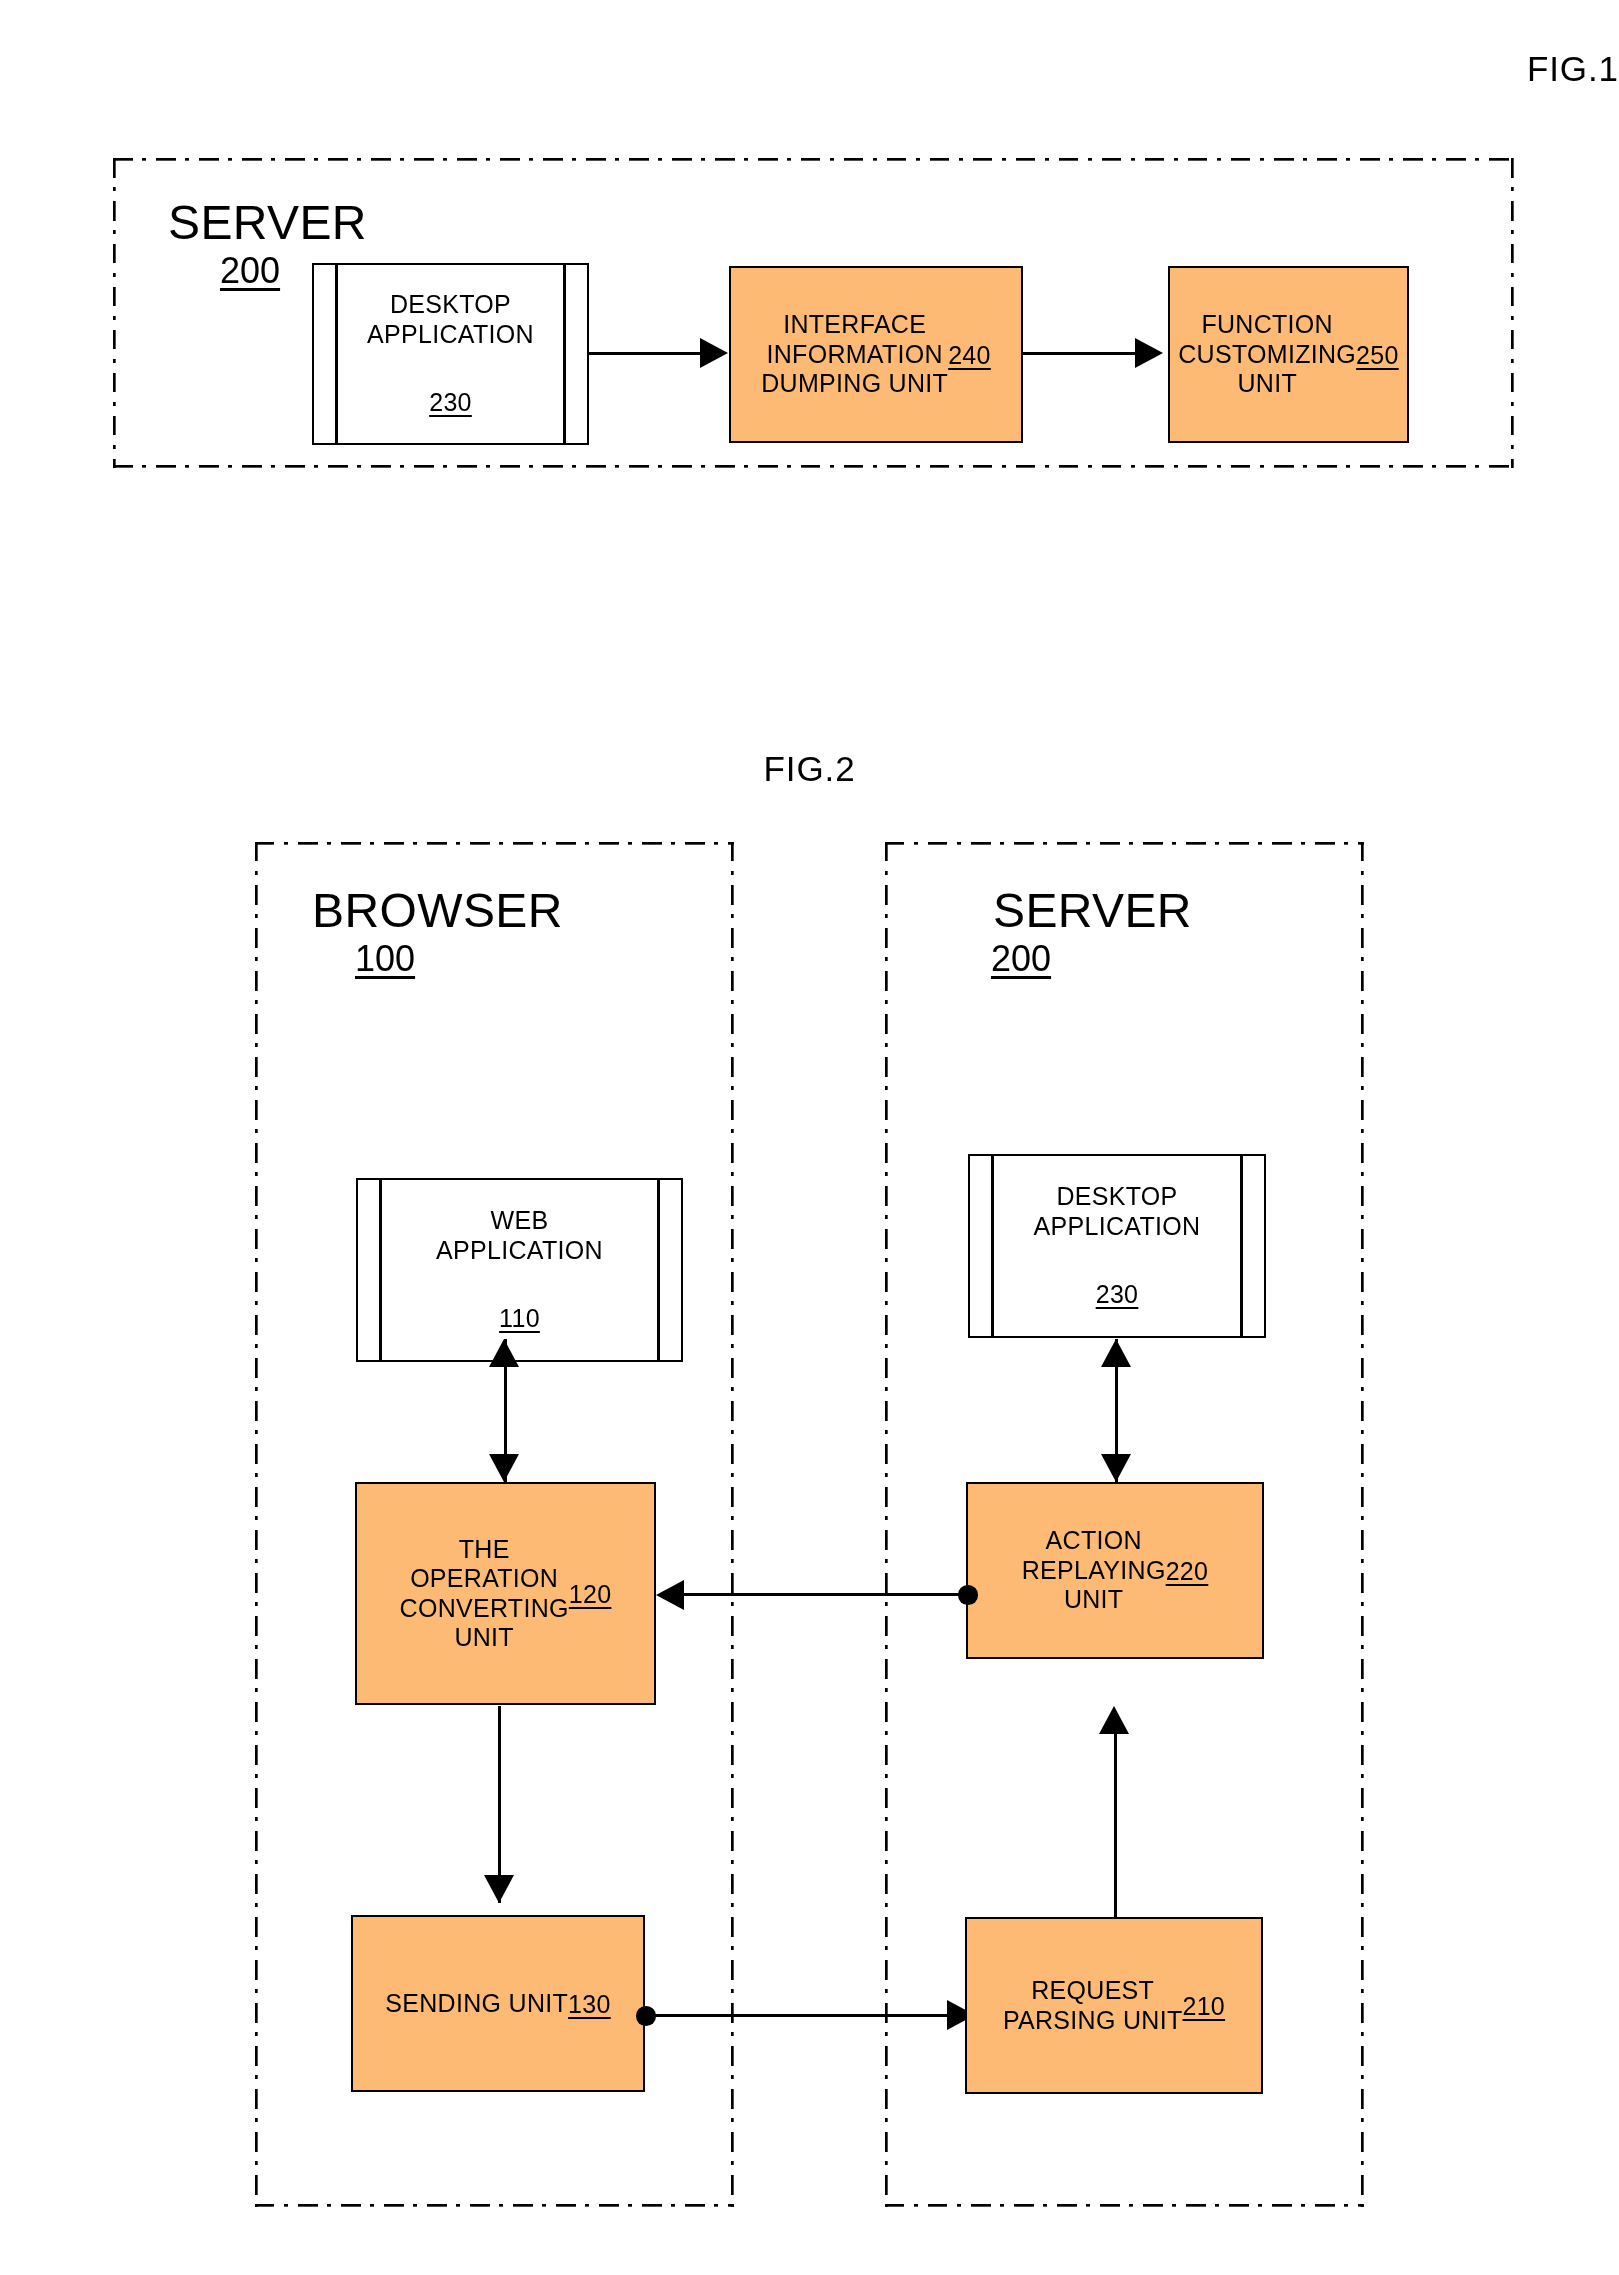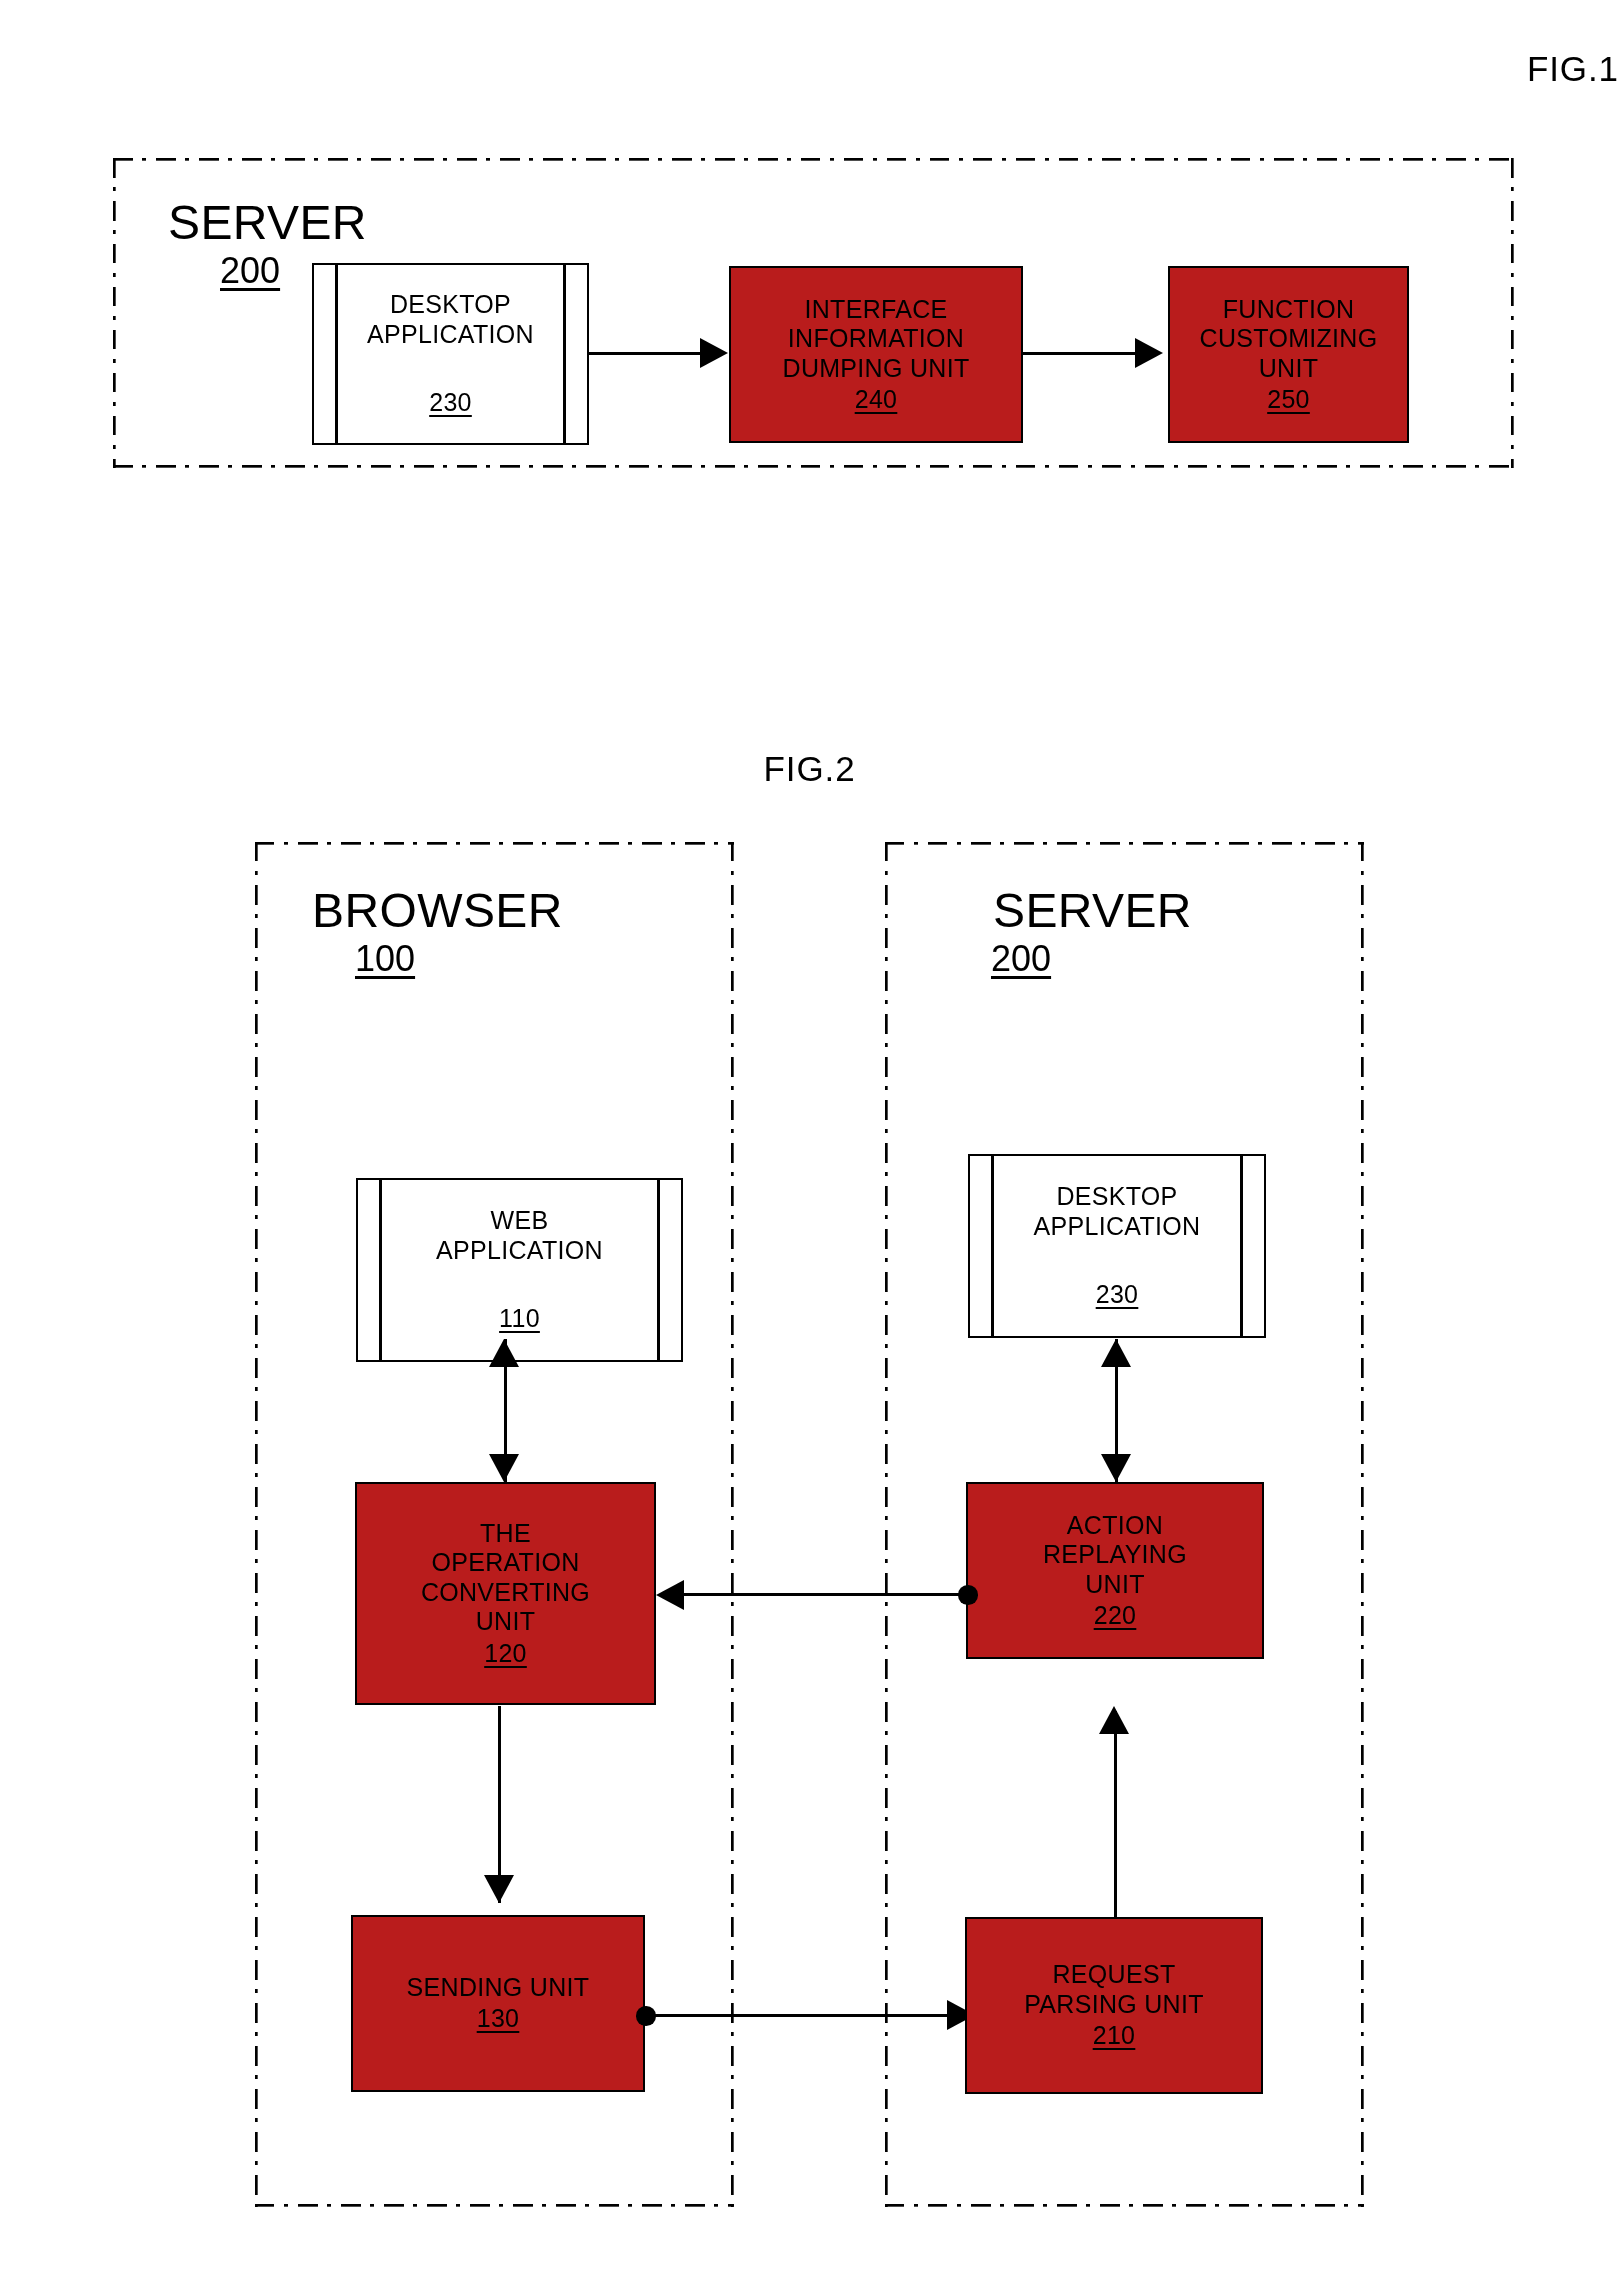--- a/index.html
+++ b/index.html
@@ -61,23 +61,23 @@
     text-decoration: underline;
     text-underline-offset: 5.3px;
     white-space: nowrap;
   }
 
   
   .box {
     position: absolute;
     border: 2.7px solid #000;
     box-sizing: border-box;
-    background: #b91c1c;
+    background: #fdba74;
     display: flex;
-    flex-direction: column;
+    flex-direction: row;
     align-items: center;
     justify-content: center;
     text-align: center;
     font-size: 25px;
     line-height: 1.18;
     letter-spacing: 0.3px;
   }
   .box .lines { white-space: pre-line; }
   .box .num {
     text-decoration: underline;

